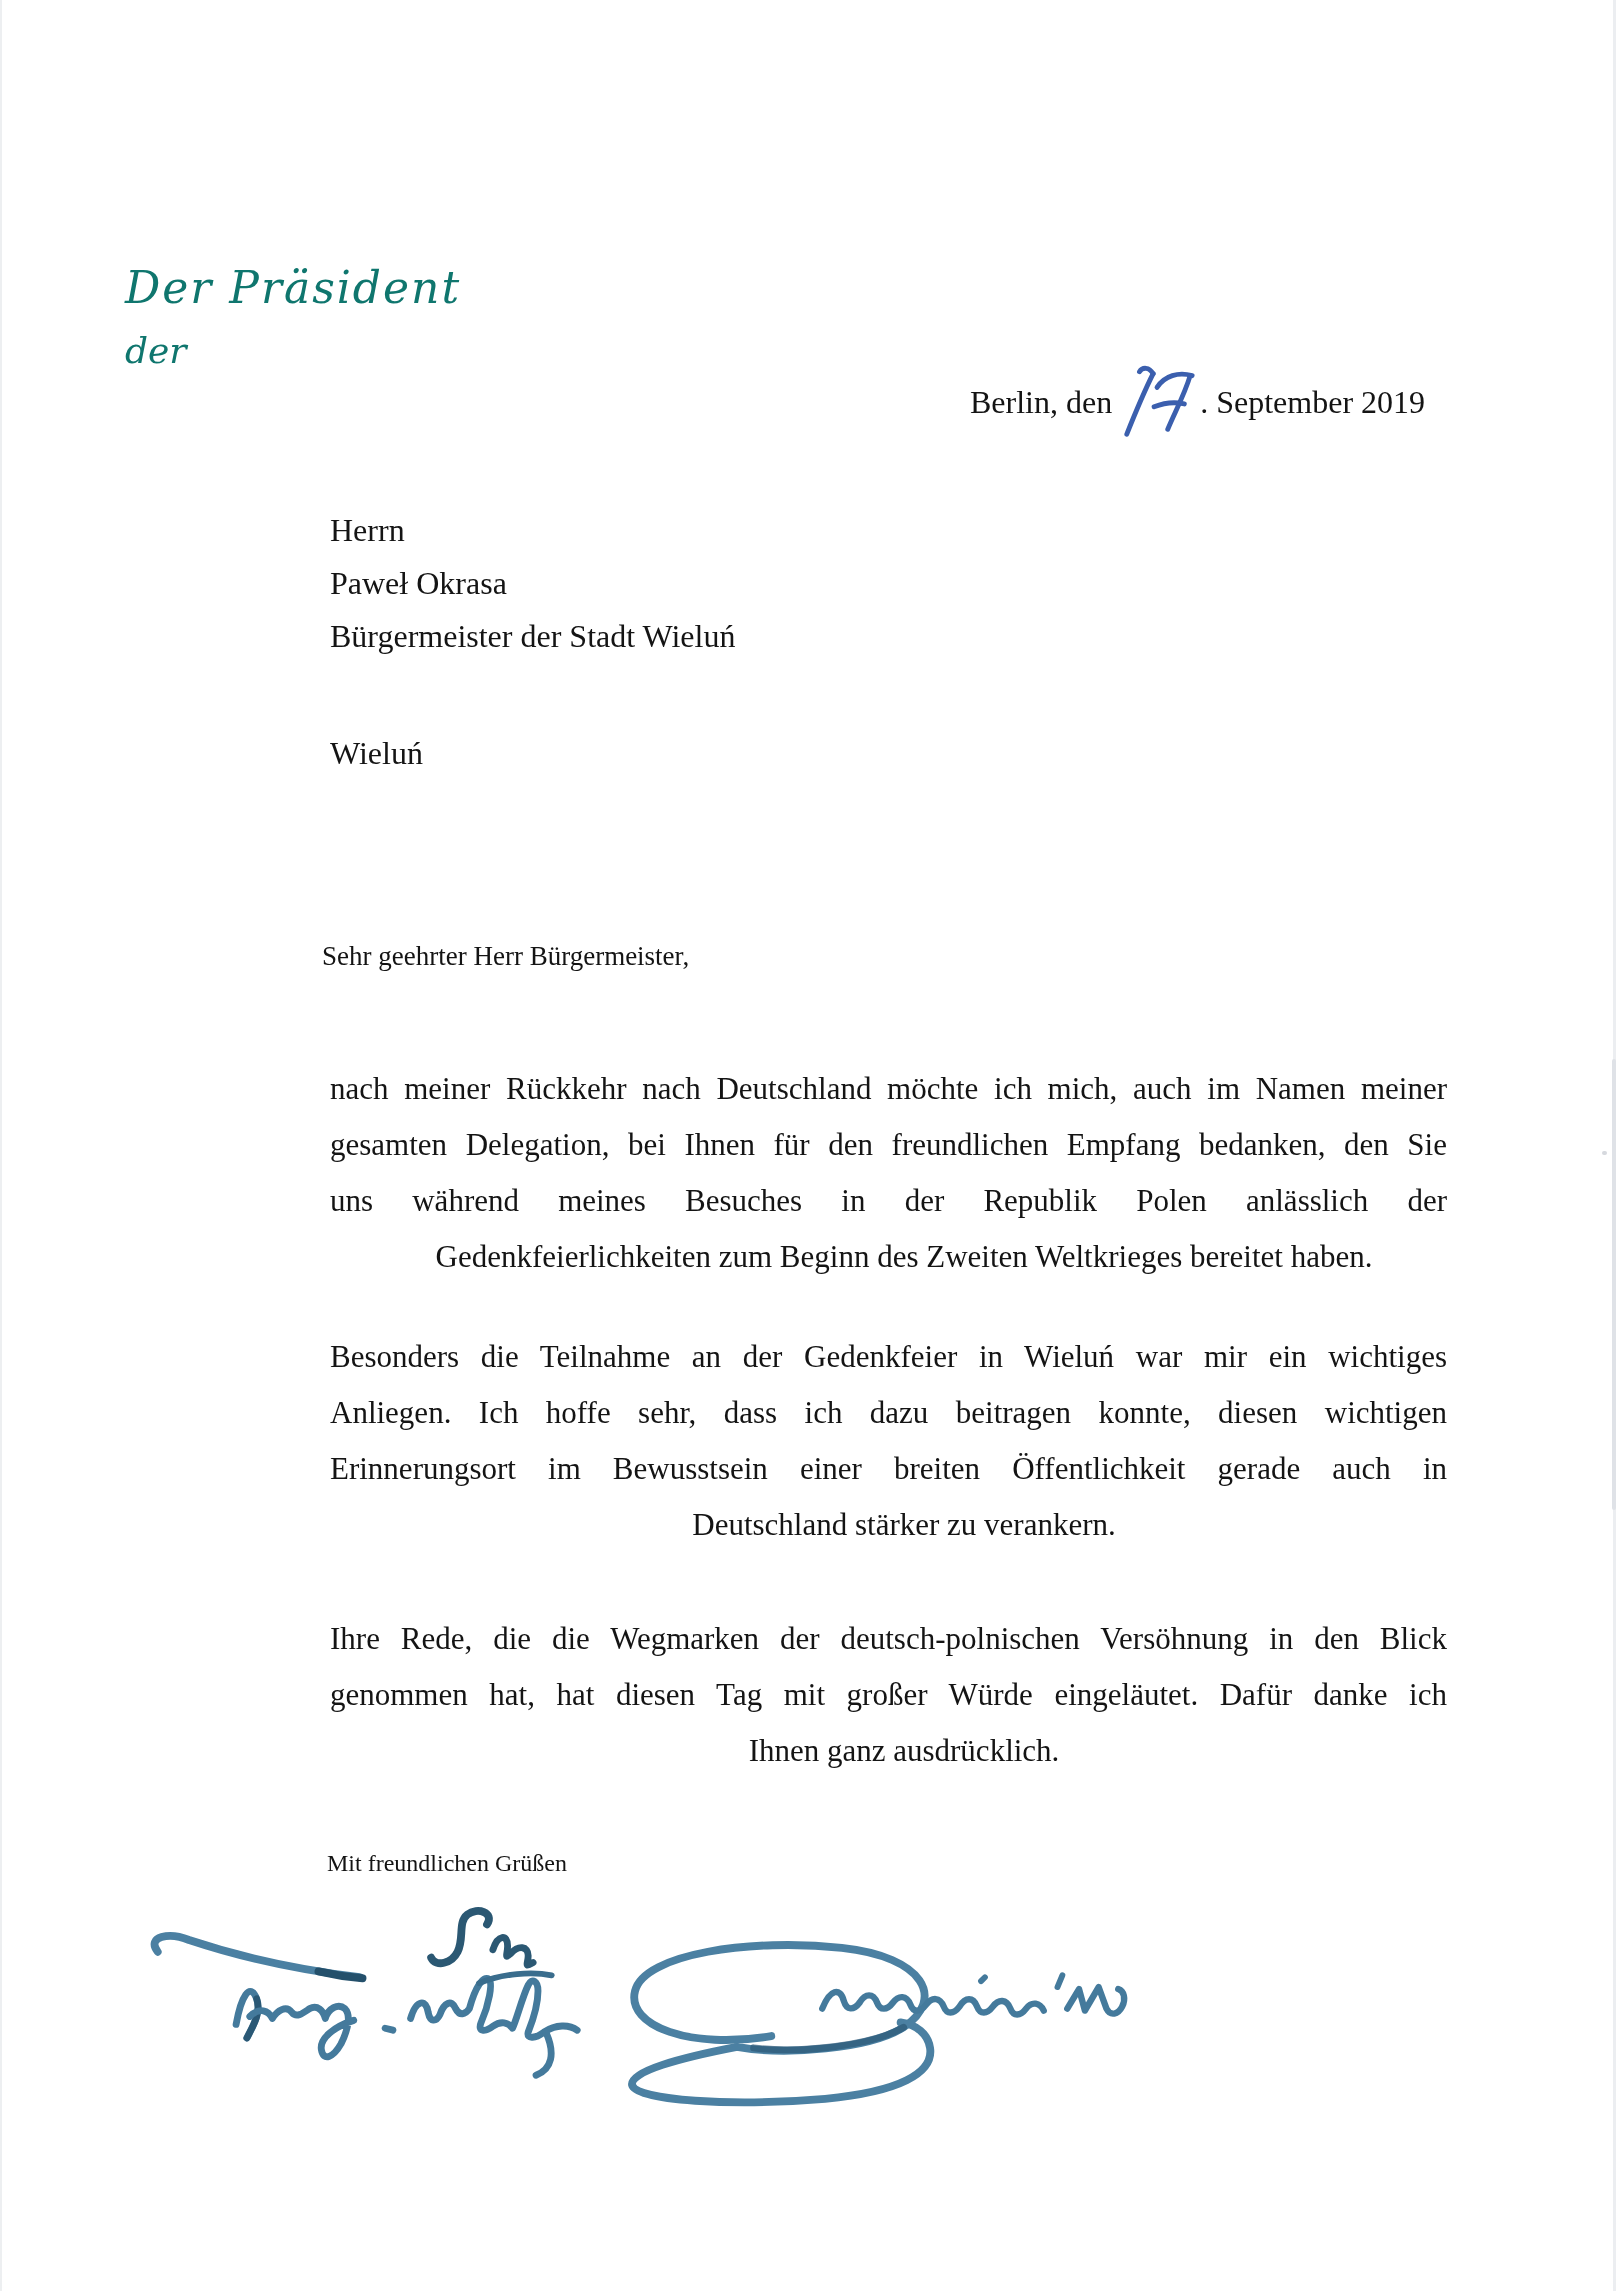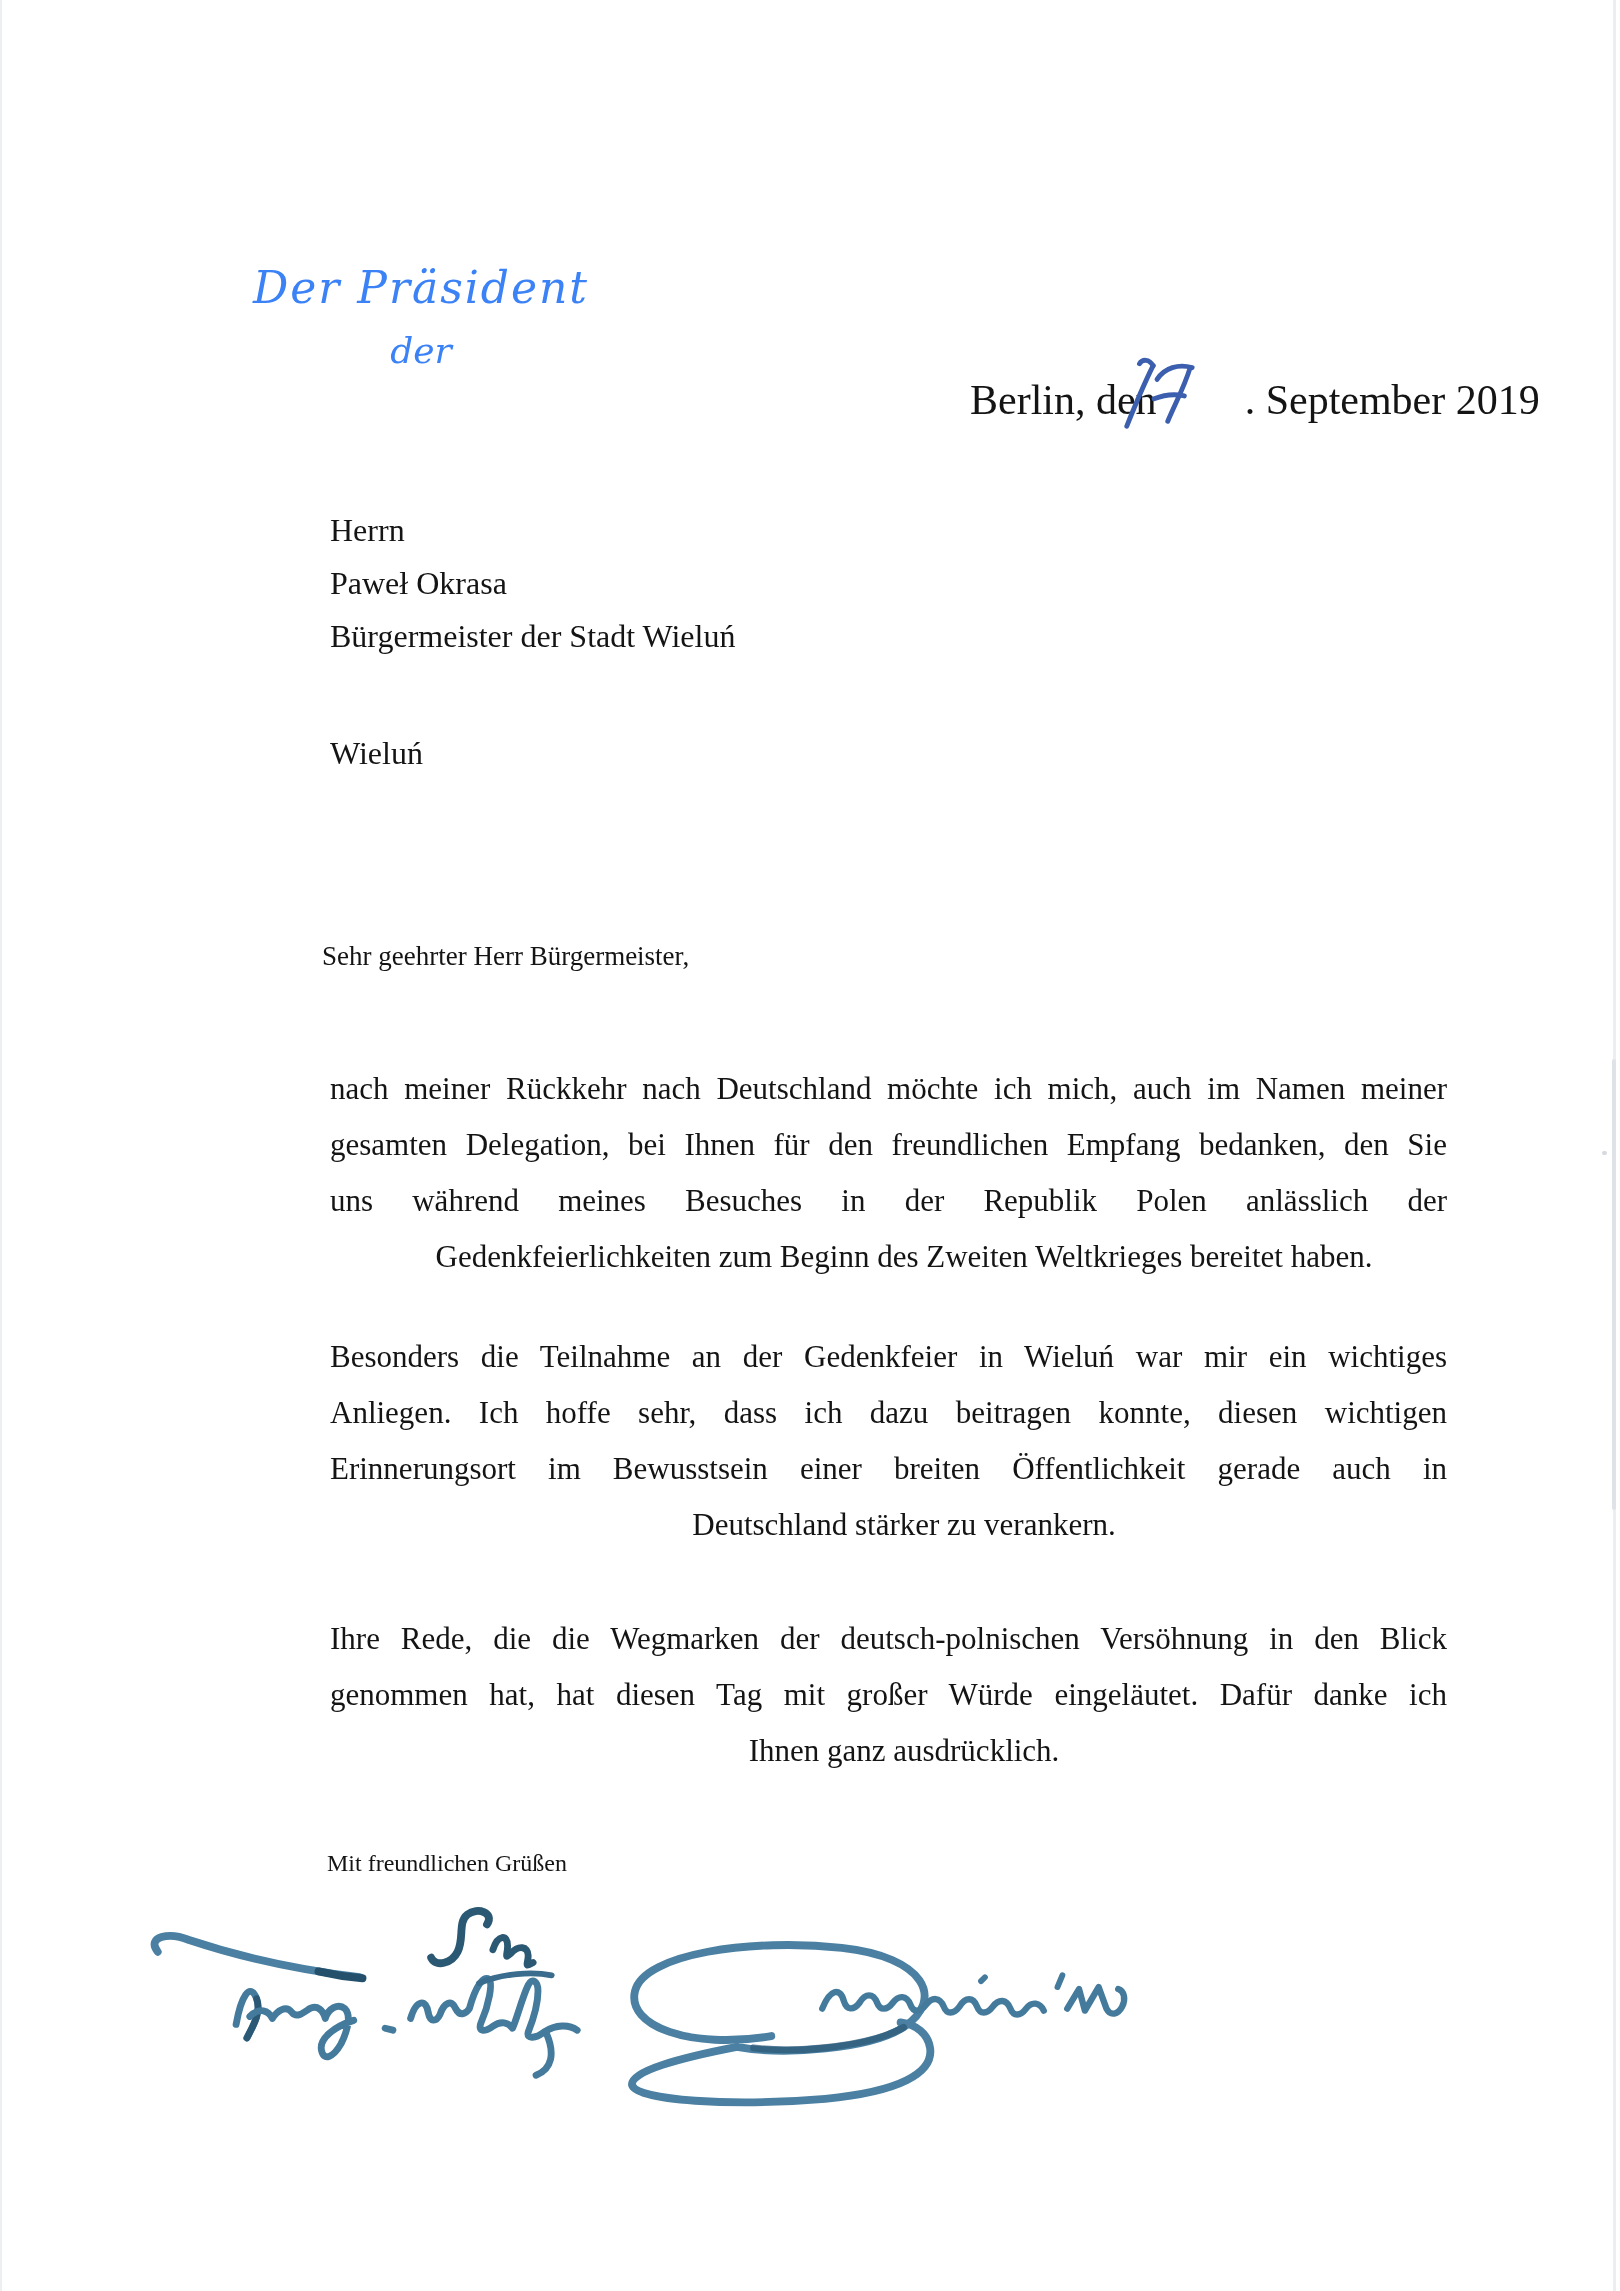--- a/index.html
+++ b/index.html
@@ -14,30 +14,29 @@
   }
   
   .edge-left{position:absolute;left:0;top:0;width:2px;height:100%;background:#edeff1;}
   .edge-right{position:absolute;left:1613px;top:0;width:2.9px;height:100%;background:#eceef1;}
   .edge-right-mid{position:absolute;left:1612px;top:1059px;width:3.9px;height:451px;background:#dfe2e7;border-radius:2px;}
   .speck{position:absolute;left:1602px;top:1151px;width:4.9px;height:3.9px;background:#d6d9de;border-radius:2px;}
 
   
   .letterhead{
     position:absolute;left:125px;top:265px;width:592px;
-    text-align:center;
     font-family:"DejaVu Serif", serif;
-    font-style:italic;font-weight:400;color:#3b82f6;
+    font-style:italic;font-weight:400;color:#0f766e;
   }
   .lh1{font-size:44px;letter-spacing:2px;line-height:1.05;}
   .lh2{font-size:36px;margin-top:21.6px;line-height:1;}
   .lh3{font-size:42px;letter-spacing:1px;margin-top:15.7px;line-height:1;}
 
   
-  .dateline{position:absolute;left:970px;top:376px;font-size:42px;white-space:nowrap;}
+  .dateline{position:absolute;left:970px;top:384px;font-size:32px;white-space:nowrap;}
   .day-gap{display:inline-block;width:88px;}
   .day-svg{position:absolute;left:141px;top:-21.6px;width:94px;height:78px;}
 
   
   .addr{position:absolute;left:330px;font-size:32px;line-height:1;}
   .addr1{top:514px;text-align:center;} .addr2{top:567px;} .addr3{top:620px;} .addr4{top:737px;}
 
   .salutation{position:absolute;left:322px;top:943px;font-size:27px;line-height:1;}
 
   

